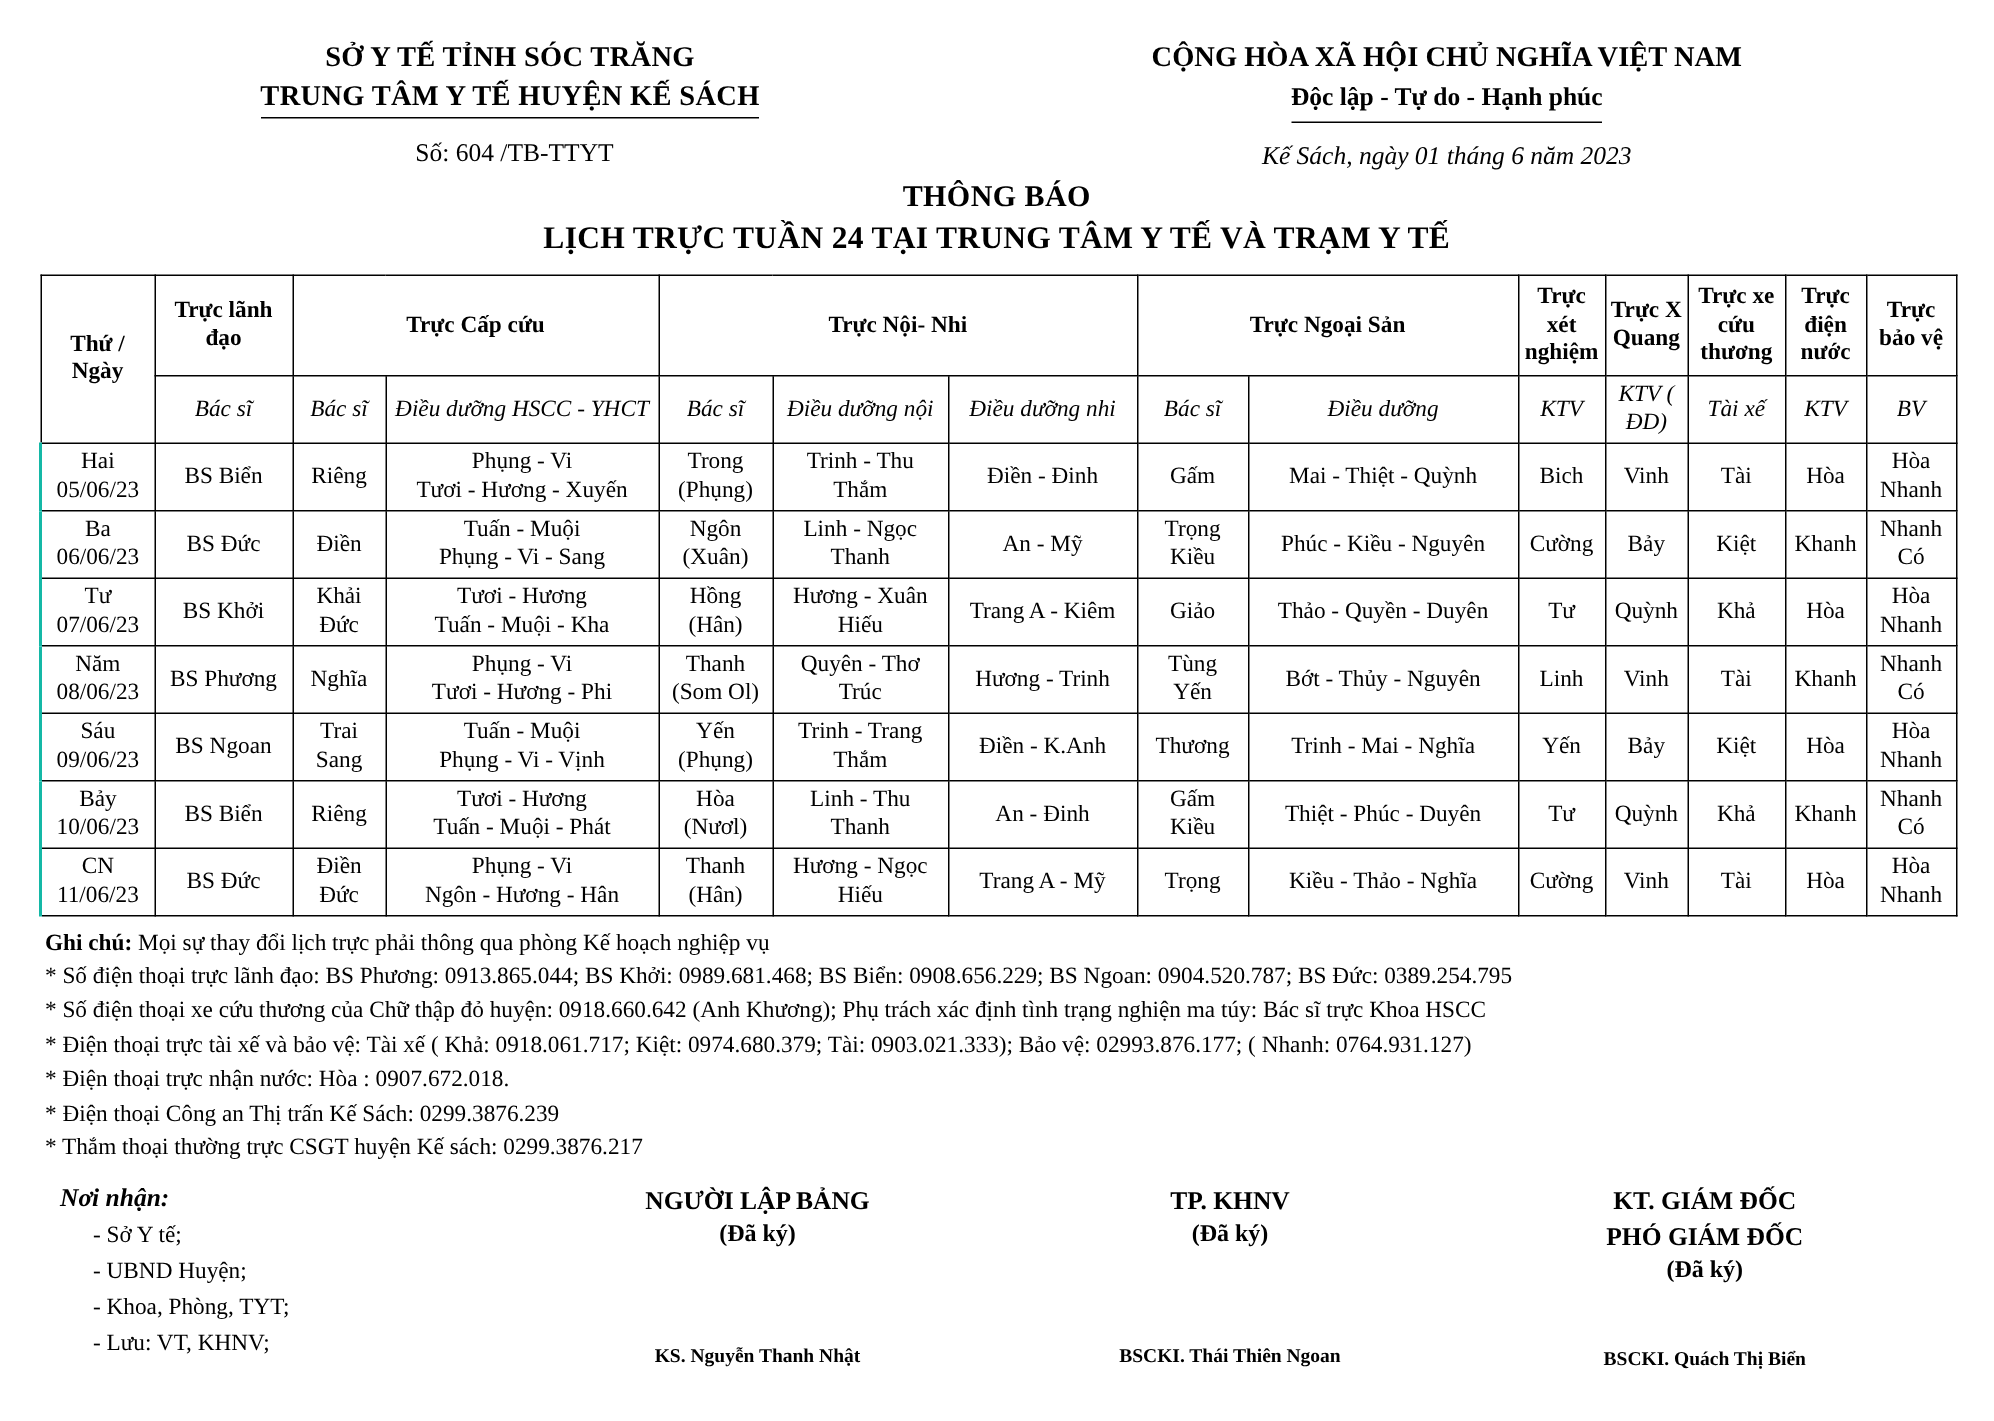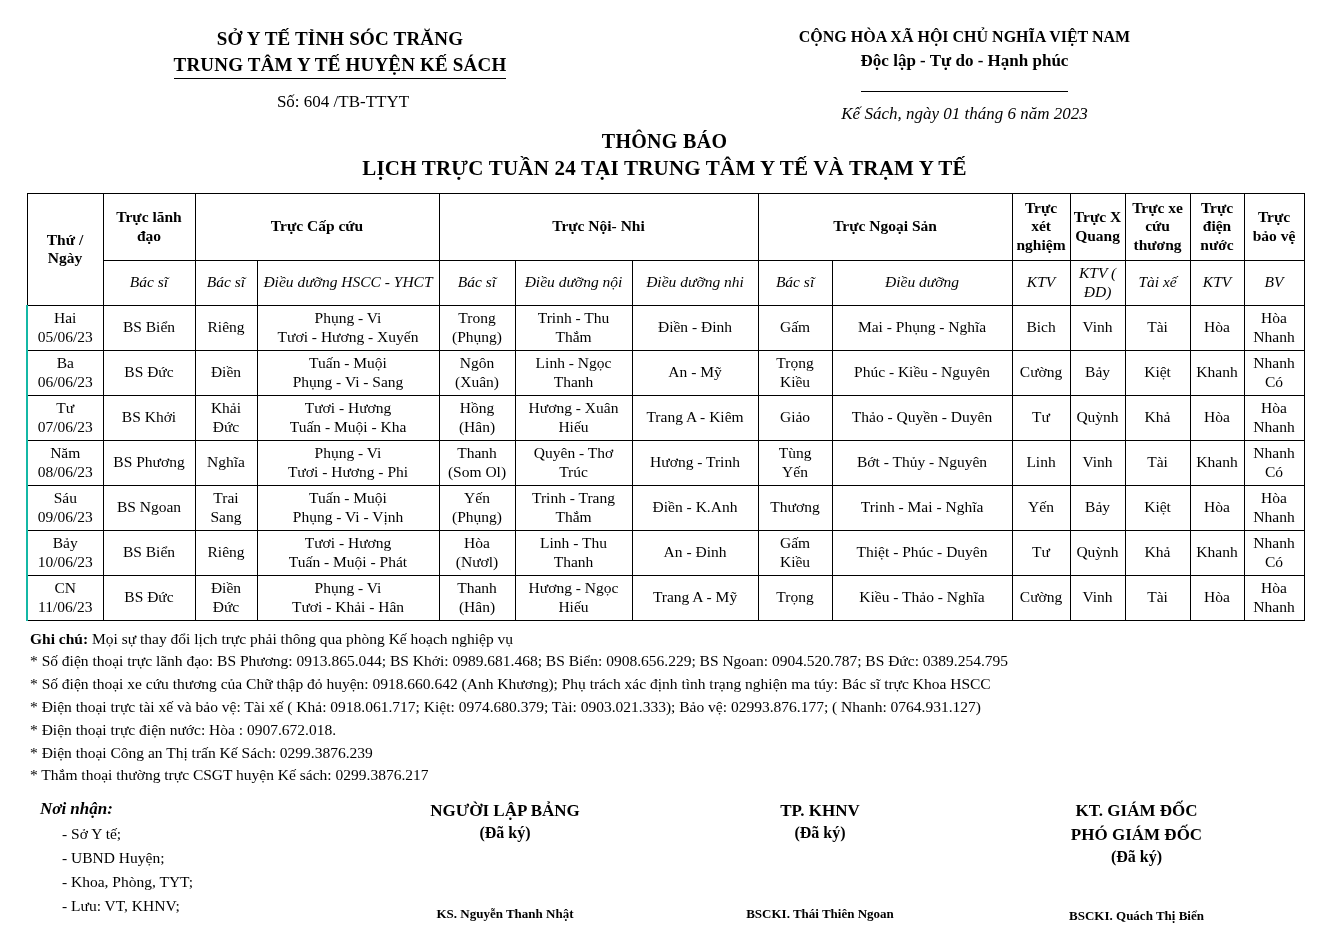--- a/index.html
+++ b/index.html
@@ -52,30 +52,30 @@
     padding-bottom: 1px;
   }
   .doc-no {
     margin-top: 13px;
     font-size: 17px;
     text-align: center;
     padding-left: 6px;
   }
   .nation {
     font-weight: bold;
-    font-size: 16px;
+    font-size: 19px;
     line-height: 1.35;
   }
   .motto {
     font-weight: bold;
     font-size: 17px;
     margin-top: 3px;
     display: inline-block;
     border-bottom: 1.5px solid #000;
-    padding-bottom: 20px;
+    padding-bottom: 6px;
   }
   .place-date {
     margin-top: 12px;
     font-style: italic;
     font-size: 17px;
   }
 
   
   .title-block {
     text-align: center;
@@ -291,21 +291,21 @@
               <span class="l">Trinh - Thu</span>
               <span class="l">Thắm</span>
             </td>
             <td>
               <span class="l">Điền - Đinh</span>
             </td>
             <td>
               <span class="l">Gấm</span>
             </td>
             <td>
-              <span class="l">Mai - Phụng - Nghĩa</span>
+              <span class="l">Mai - Thiệt - Quỳnh</span>
             </td>
             <td>
               <span class="l">Bich</span>
             </td>
             <td>
               <span class="l">Vinh</span>
             </td>
             <td>
               <span class="l">Tài</span>
             </td>
@@ -574,21 +574,21 @@
             </td>
             <td>
               <span class="l">BS Đức</span>
             </td>
             <td>
               <span class="l">Điền</span>
               <span class="l">Đức</span>
             </td>
             <td>
               <span class="l">Phụng - Vi</span>
-              <span class="l">Tươi - Khải - Hân</span>
+              <span class="l">Ngôn - Hương - Hân</span>
             </td>
             <td>
               <span class="l">Thanh</span>
               <span class="l">(Hân)</span>
             </td>
             <td>
               <span class="l">Hương - Ngọc</span>
               <span class="l">Hiếu</span>
             </td>
             <td>
@@ -621,21 +621,21 @@
     </table>
   </div>
 
   <div class="notes">
     <div class="note-line">
       <b>Ghi chú:</b><span> Mọi sự thay đổi lịch trực phải thông qua phòng Kế hoạch nghiệp vụ</span>
     </div>
     <div class="note-line">* Số điện thoại trực lãnh đạo: BS Phương: 0913.865.044; BS Khởi:  0989.681.468; BS Biển: 0908.656.229; BS Ngoan: 0904.520.787; BS Đức: 0389.254.795</div>
     <div class="note-line">* Số điện thoại xe cứu thương của Chữ thập đỏ huyện: 0918.660.642 (Anh Khương); Phụ trách xác định tình trạng nghiện ma túy: Bác sĩ trực Khoa HSCC</div>
     <div class="note-line">* Điện thoại trực tài xế và bảo vệ: Tài  xế ( Khả: 0918.061.717;   Kiệt: 0974.680.379; Tài: 0903.021.333);  Bảo vệ: 02993.876.177; ( Nhanh: 0764.931.127)</div>
-    <div class="note-line">* Điện thoại trực điện nước: Hòa : 0907.672.018.</div>
+    <div class="note-line">* Điện thoại trực nhận nước: Hòa : 0907.672.018.</div>
     <div class="note-line">* Điện thoại Công an Thị trấn Kế Sách: 0299.3876.239</div>
     <div class="note-line">* Thắm thoại thường trực CSGT huyện Kế sách: 0299.3876.217</div>
   </div>
 
   <div class="sign-area">
     <div class="sign-col col-recipients">
       <div class="recip-title">Nơi nhận:</div>
       <ul class="recip-list" id="recipients-list">
           <li>- Sở Y tế;</li>
           <li>- UBND Huyện;</li>

